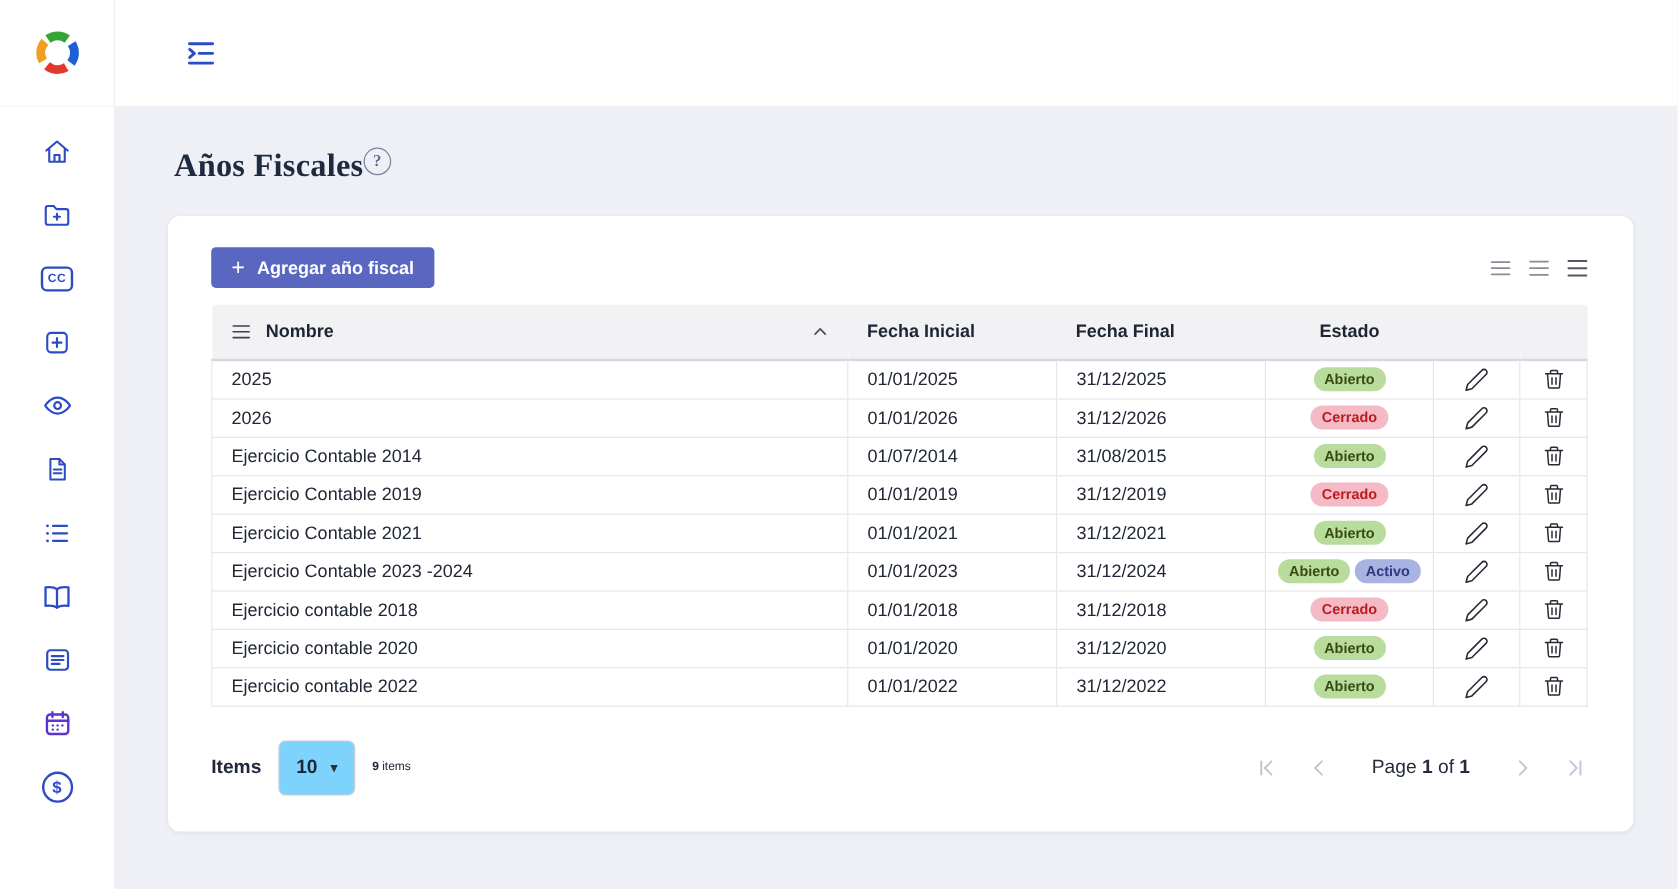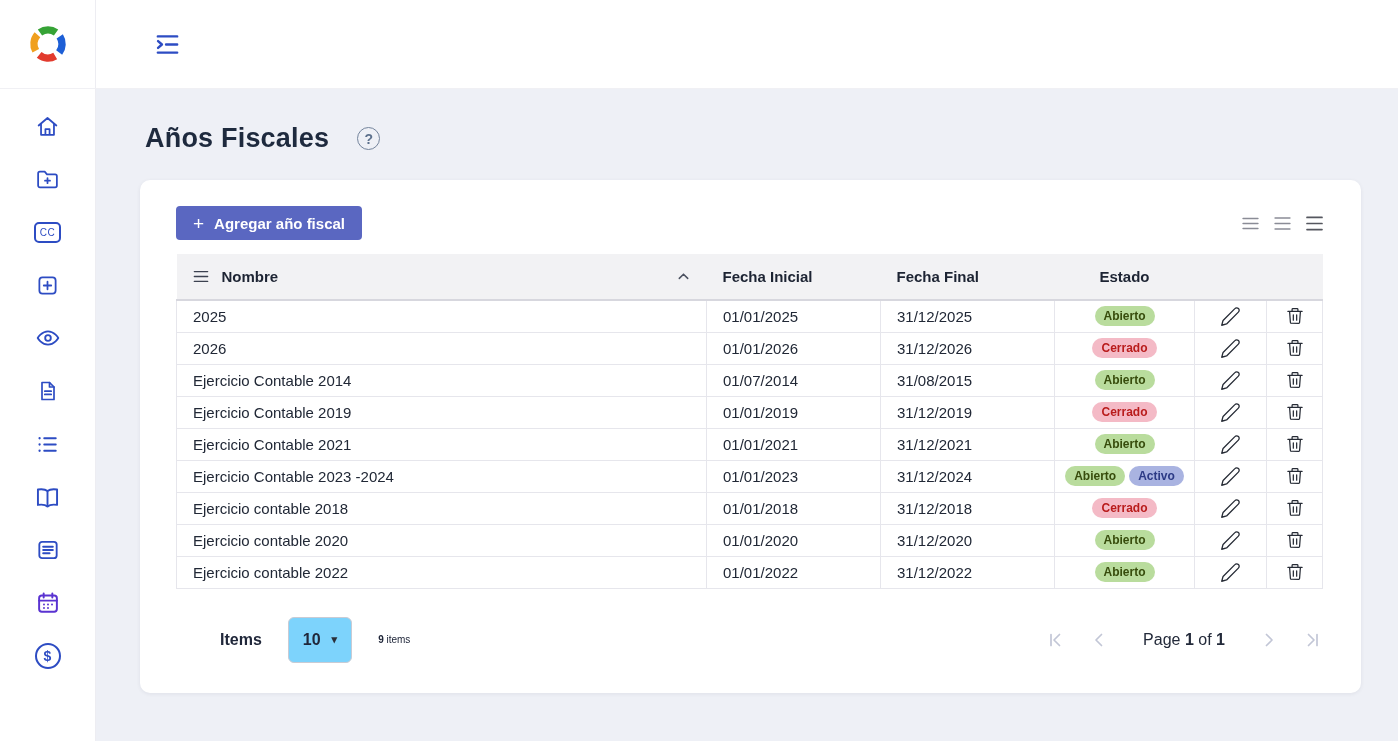--- a/index.html
+++ b/index.html
@@ -30,31 +30,31 @@
   
   .sidebar {
     background:#fff; border-right:1px solid #ededf2;
     display:flex; flex-direction:column; align-items:center; padding-top:24px; gap:27px;
   }
   .side-icon { color:#2d4cc3; display:flex; align-items:center; justify-content:center; width:30px; height:26px; cursor:pointer; }
   .side-icon.active { color:#5a33d1; }
   .cc-box {
     width:27px; height:21px; border:2px solid currentColor; border-radius:5px;
     display:flex; align-items:center; justify-content:center;
-    font-size:10px; font-weight:400; letter-spacing:.5px;
+    font-size:10px; font-weight:700; letter-spacing:.5px;
   }
   .dollar-circle {
     width:26px; height:26px; border:2px solid currentColor; border-radius:50%;
     display:flex; align-items:center; justify-content:center;
     font-size:14px; font-weight:700;
   }
 
   
   .content { padding:34px 37px 0 44px; }
-  .title-row { display:flex; align-items:center; gap:28px; margin-left:5px; }
+  .title-row { display:flex; align-items:flex-start; gap:0; margin-left:5px;font-family:Liberation Serif, serif; }
   .page-title { font-size:27px; font-weight:600; color:#1e2a3e; letter-spacing:.2px; }
   .help-circle {
     width:23px; height:23px; border:1.7px solid #74849c; border-radius:50%;
     display:flex; align-items:center; justify-content:center;
     color:#5c708c; font-size:14px; font-weight:600; cursor:pointer;
   }
 
   .card {
     background:#fff; border-radius:10px; margin-top:26px;
     padding:26px 38px 30px 36px;
@@ -88,21 +88,21 @@
   td.cell-action { text-align:center; padding:0; }
   .action-btn { display:inline-flex; align-items:center; justify-content:center; cursor:pointer; color:#262b35; vertical-align:middle; }
 
   .badge { display:inline-block; padding:3px 9px; border-radius:10px; font-size:12px; font-weight:700; margin:0 2px; line-height:1.2; }
   .badge-open   { background:#b9dc9d; color:#374c0c; }
   .badge-closed { background:#f4bac6; color:#b91c1c; }
   .badge-active { background:#a9b3e1; color:#2c3a85; }
 
   
   .table-footer { margin-top:28px; display:flex; align-items:center; justify-content:space-between; }
-  .footer-left { display:flex; align-items:center; gap:26px;margin-left:44px; }
+  .footer-left { display:flex; align-items:center; gap:14px; }
   .items-label { font-size:16px; font-weight:700; color:#20273a; }
   .page-size {
     display:flex; align-items:center; gap:11px; border:1px solid #c9cbd4; border-radius:6px;
     height:46px; padding:0 14px; font-size:16px; font-weight:600; color:#20273a;
     background:#7dd3fc; cursor:pointer;
   }
   .page-size .caret { font-size:11px; color:#2a2f3a; }
   .items-count { font-size:10px; color:#20273a; }
   .items-count .num { font-weight:700; }
   .footer-right { display:flex; align-items:center; gap:27px; }

